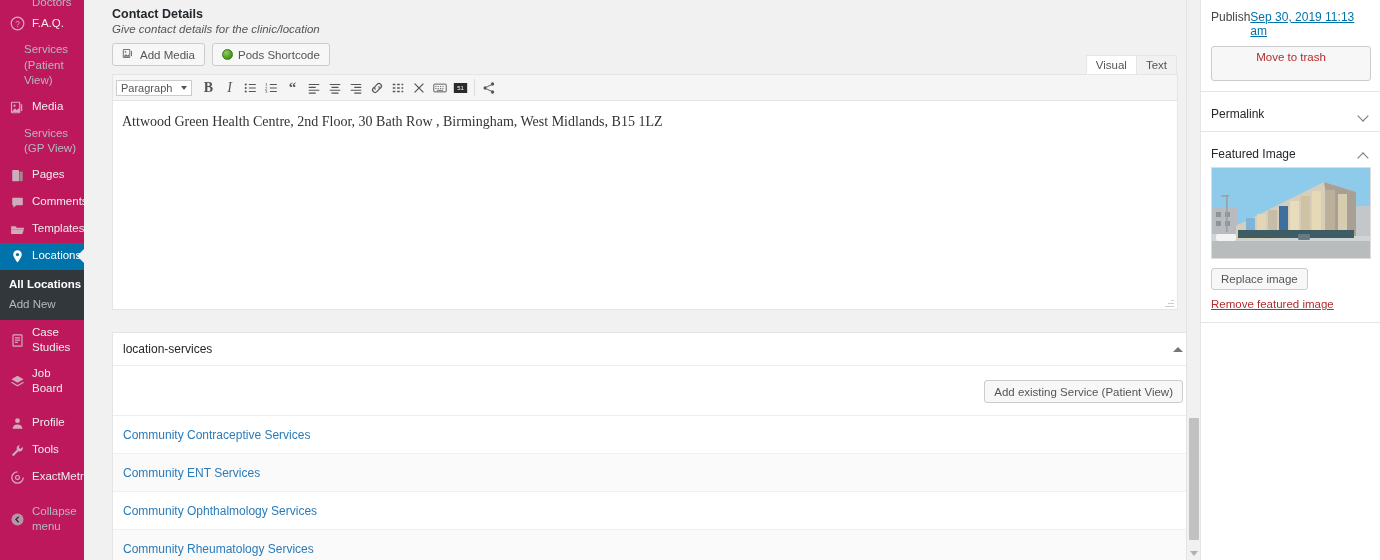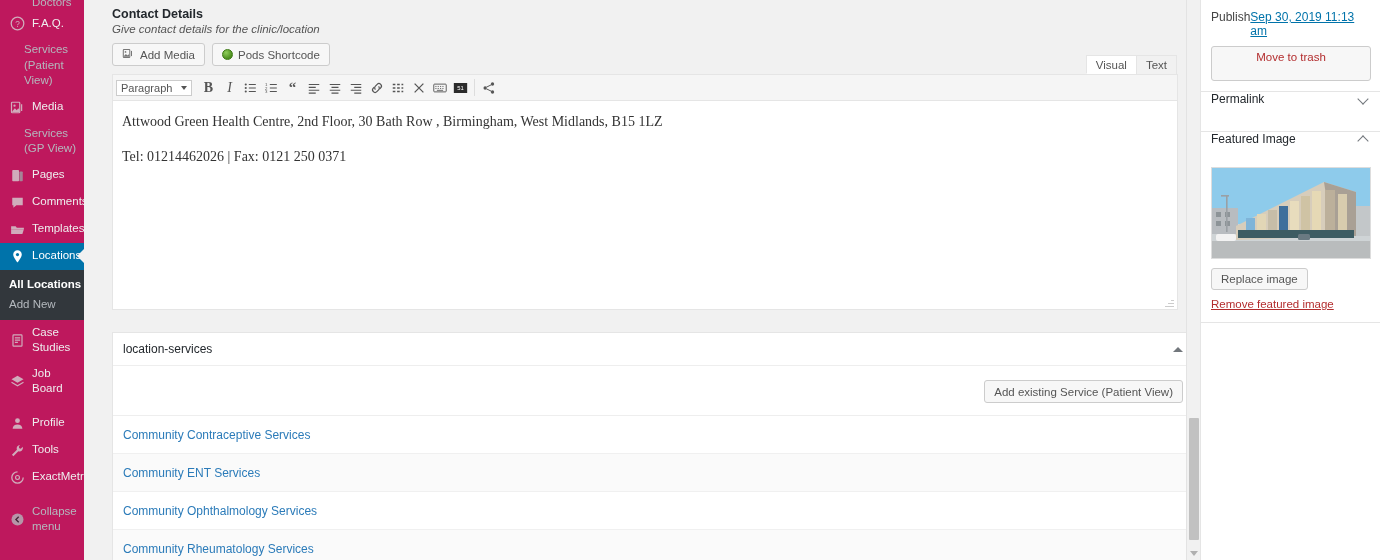--- a/index.html
+++ b/index.html
@@ -302,21 +302,21 @@
     line-height: 20px;
     text-align: center;
     background: #f7f7f7;
     border: 1px solid #ccc;
     border-radius: 3px;
     color: #b32d2e;
     font-size: 11.5px;
     cursor: pointer;
   }
   .side-panel-head {
-    display: flex; align-items: flex-start; justify-content: space-between;
+    display: flex; align-items: flex-end; justify-content: space-between;
     height: 30px;
     margin-top: 10px;
     padding: 0 10px;
     border-top: 1px solid #e5e5e5;
     font-size: 12px;
     color: #23282d;
     cursor: pointer;
   }
   .chev { width: 12px; height: 12px; position: relative; }
   .chev::before {
@@ -629,21 +629,20 @@
                 <circle cx="12" cy="3.4" r="1.9" fill="#555"></circle>
                 <circle cx="12" cy="12.6" r="1.9" fill="#555"></circle>
                 <circle cx="3.6" cy="8" r="1.9" fill="#555"></circle>
                 <path d="M5.2 7l5.2-2.6M5.2 9l5.2 2.6" stroke="#555" stroke-width="1.2"></path>
               </svg>
           </div>
         </div>
 
         <div class="editor-body">
           <p>Attwood Green Health Centre, 2nd Floor, 30 Bath Row , Birmingham, West Midlands, B15 1LZ</p>
-          <p>Tel: 01214462026 | Fax: 0121 250 0371</p>
         </div>
 
         <div class="resize-grip">
           <i class="g1"></i>
             <i class="g2"></i>
             <i class="g3"></i>
         </div>
       </div>
     </section>
 

